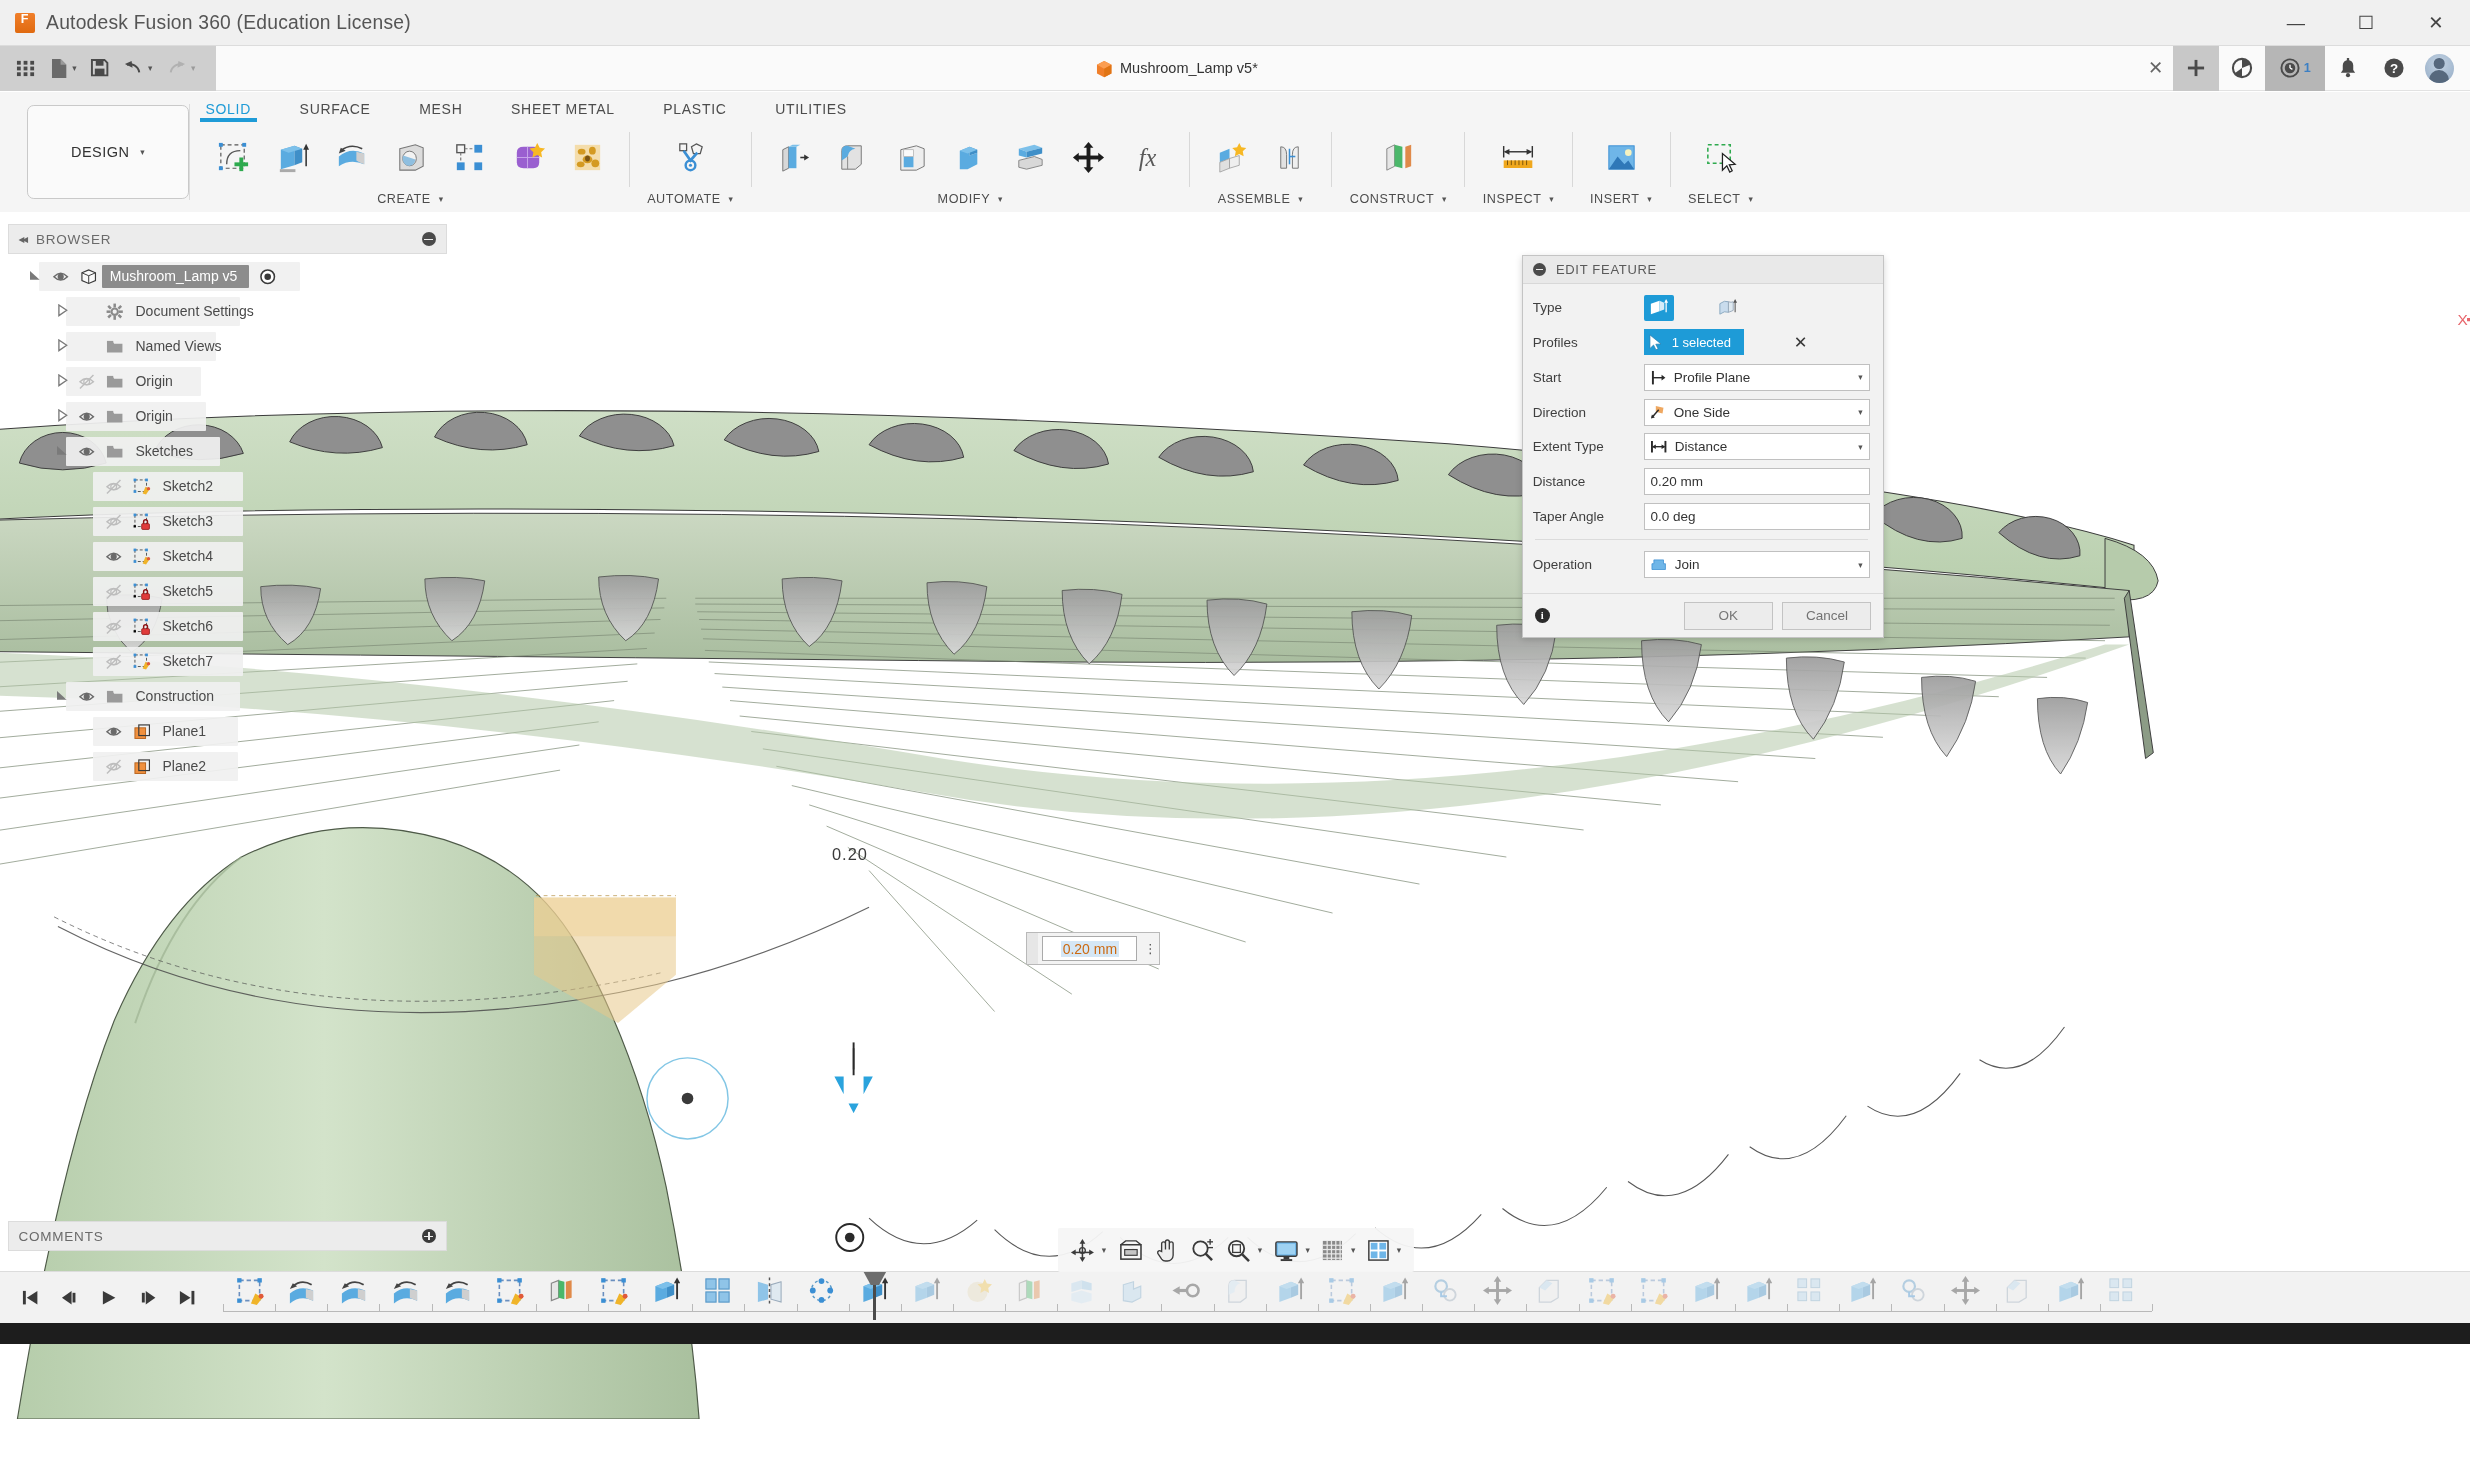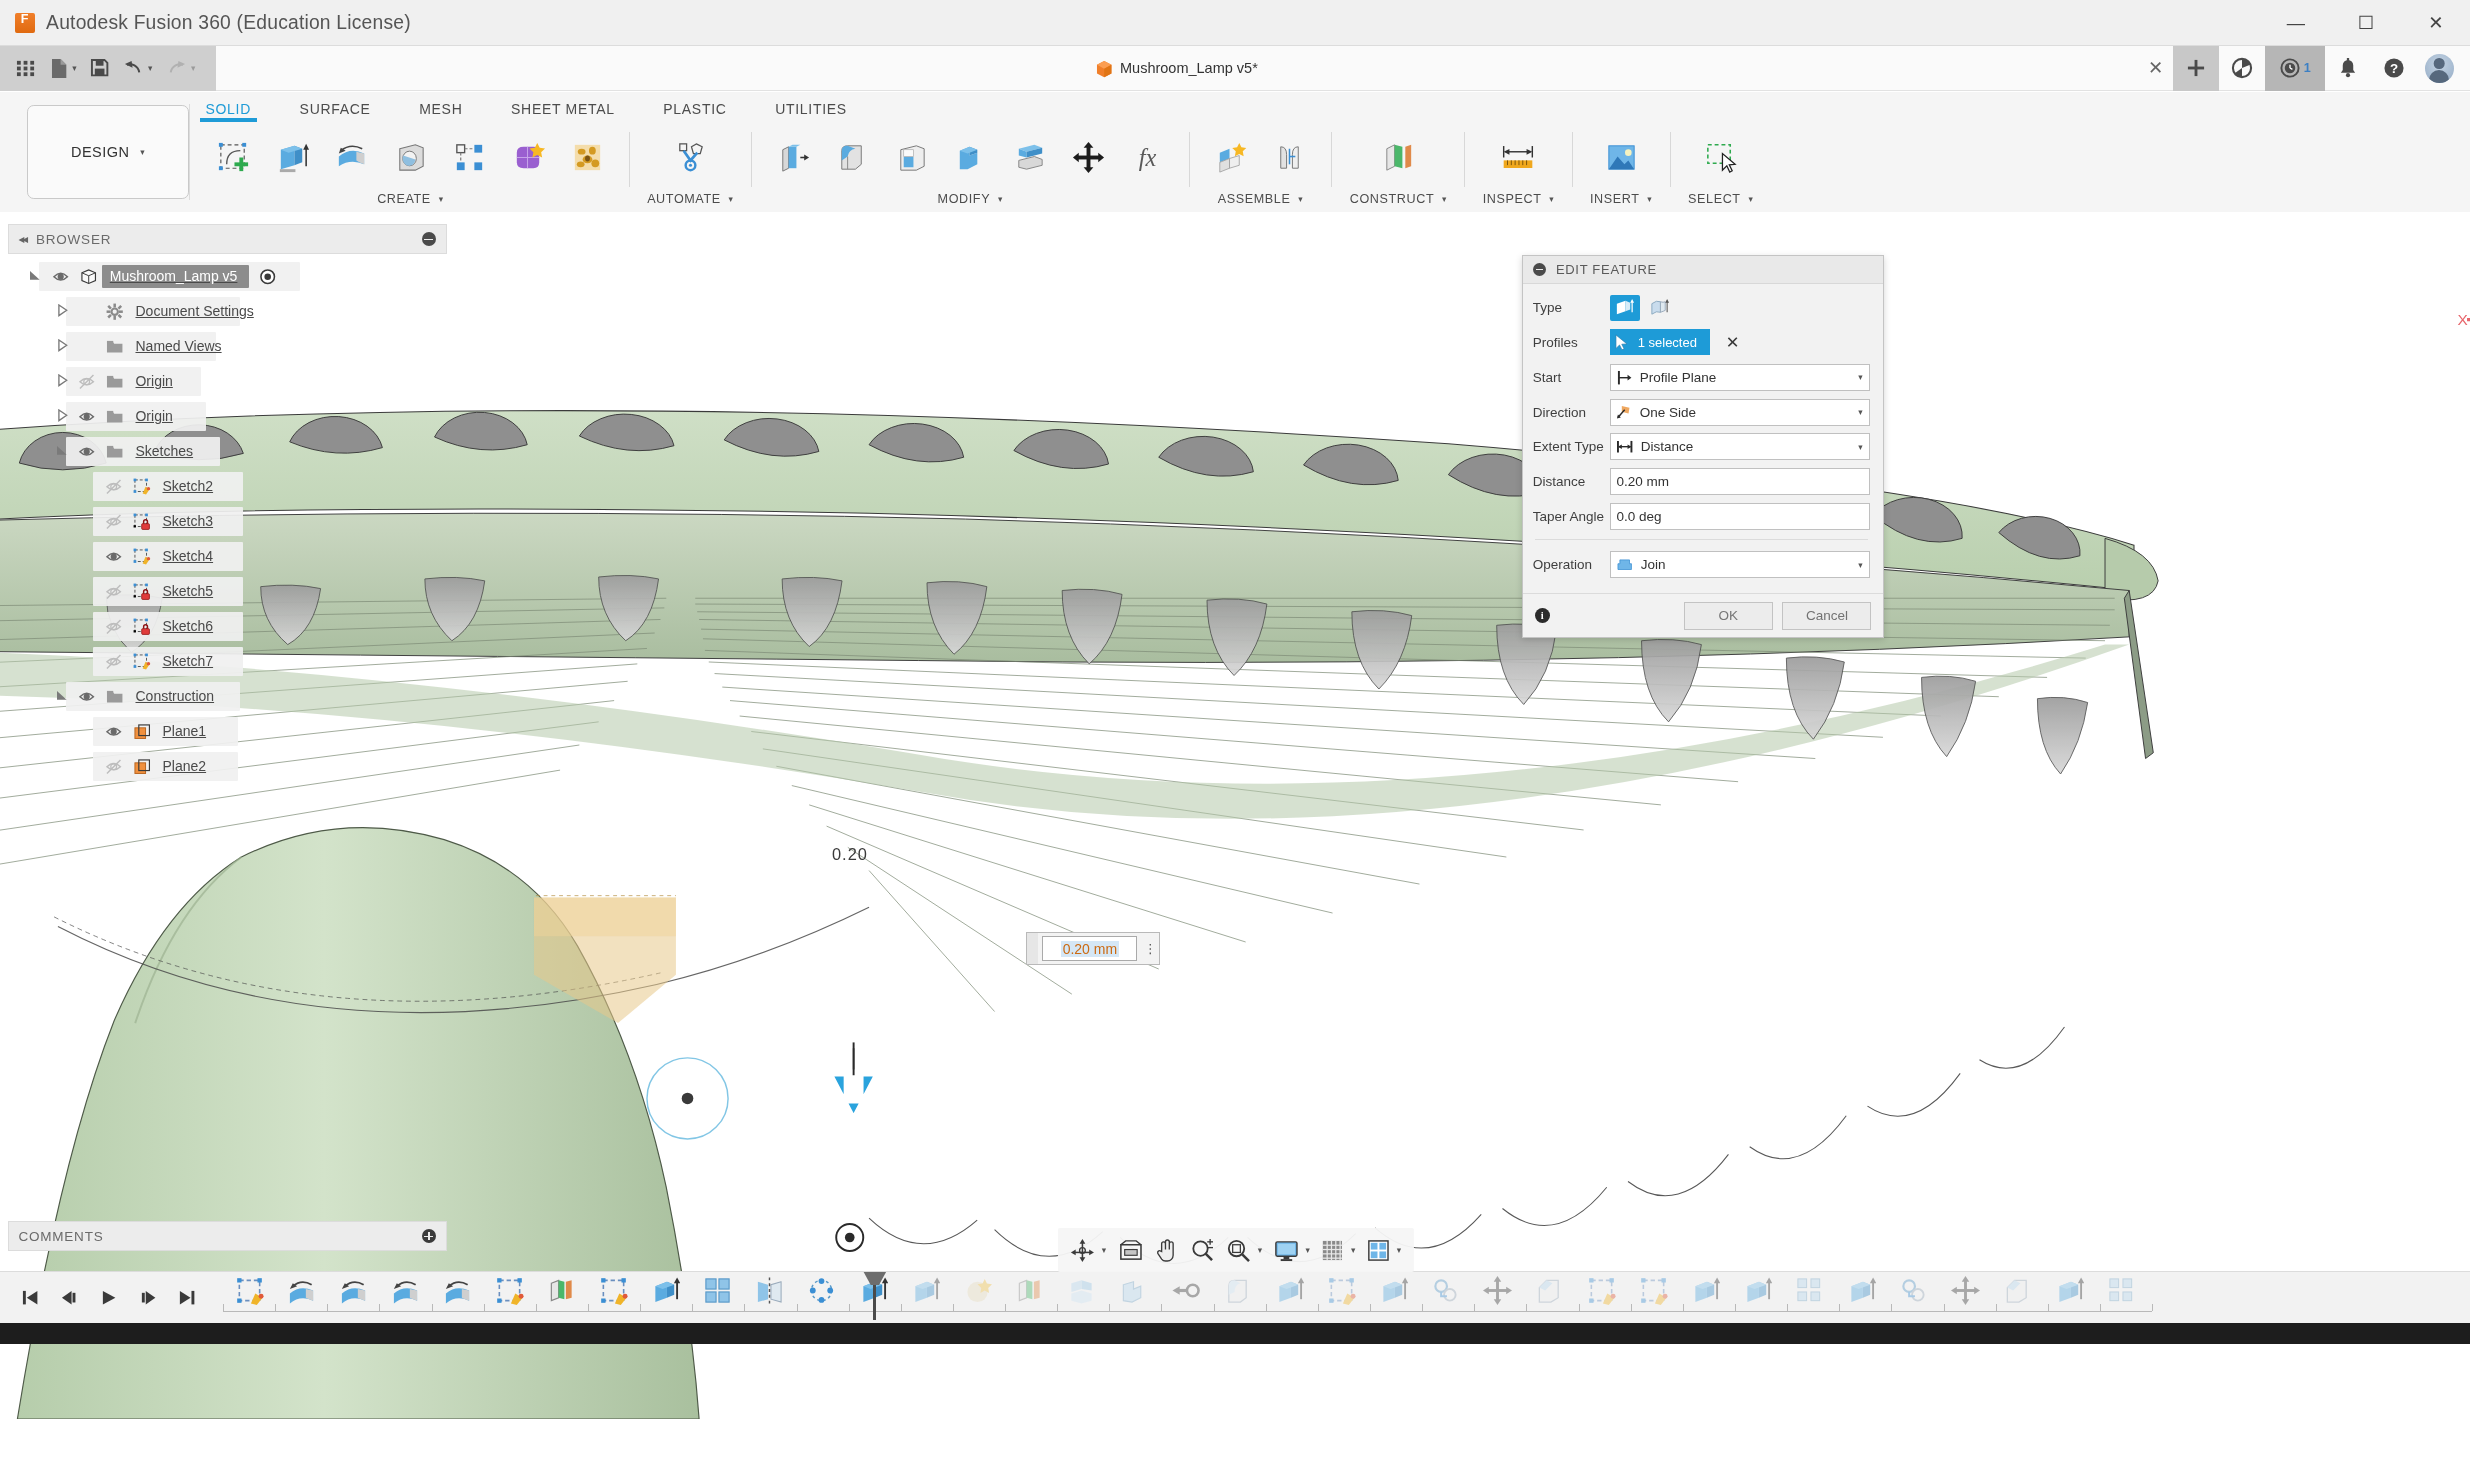--- a/index.html
+++ b/index.html
@@ -144,21 +144,21 @@
   }
   .bh-collapse { font-size: 11.6px; color: #666; margin-right: 9.7px; letter-spacing: -1.9px; }
   .bh-minus {
     margin-left: auto; width: 14.5px; height: 14.5px; border-radius: 50%;
     background: #4a4a4a; position: relative;
   }
   .bh-minus:after {
     content: ""; position: absolute; left: 2.9px; top: 6.8px;
     width: 8.7px; height: 1.9px; background: #ececec;
   }
-  .tree { padding-top: 4.8px; text-decoration: underline; }
+  .tree { padding-top: 4.8px; }
   .trow {
     height: 35px; display: flex; align-items: center; position: relative;
   }
   .trow-bg {
     position: absolute; left: 0; top: 2.9px; height: 29px;
     background: rgba(240,240,240,.93); border-radius: 1px; z-index: -1;
   }
   .twist {
     width: 21px; text-align: center; color: #6a6a6a; font-size: 11.6px; flex: none;
   }
@@ -182,21 +182,21 @@
   }
   .dlg-minus {
     width: 13.5px; height: 13.5px; border-radius: 50%; background: #4a4a4a;
     position: relative; flex: none;
   }
   .dlg-minus:after {
     content: ""; position: absolute; left: 2.9px; top: 5.8px;
     width: 7.7px; height: 1.9px; background: #e9e9e9;
   }
   .dlg-body { padding: 9.7px 13.5px 7.7px 9.7px; }
-  .drow { display: flex; align-items: center; min-height: 28px; margin-bottom: 6.8px; }
+  .drow { display: flex; align-items: center; min-height: 28px; margin-bottom: 6.8px; gap: 34px; }
   .dlabel { width: 77px; color: #3f3f3f; font-size: 13.5px; flex: none; }
   .dfield {
     flex: 1; height: 27px; background: #fff; border: 1px solid #c0c0c0;
     display: flex; align-items: center; padding: 0 5.8px; gap: 6.8px;
     font-size: 13.5px; color: #333;
   }
   .dfield .fld-caret { margin-left: auto; font-size: 8.7px; color: #555; }
   .type-btn {
     width: 30px; height: 26px; display: flex; align-items: center;
     justify-content: center; border-radius: 1.9px; margin-right: 4.8px;

